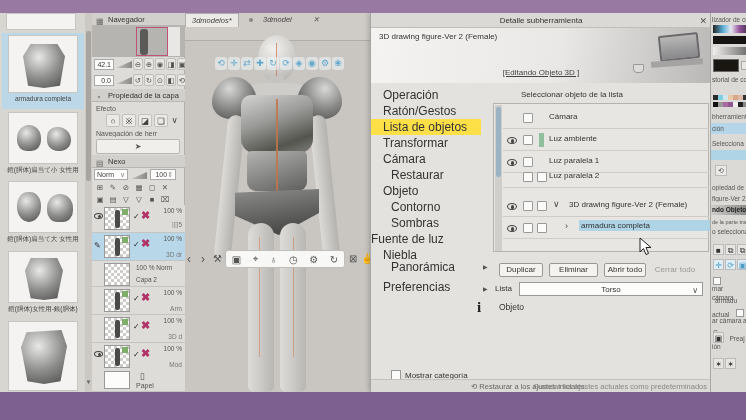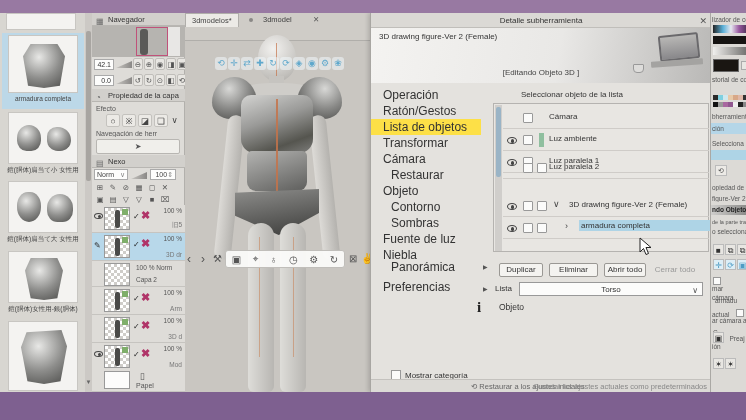--- a/index.html
+++ b/index.html
@@ -48,37 +48,37 @@
   .l-green { position:absolute; right:1px; top:1px; width:6px; height:6px; background:#7fae6a; }
   .l-check { position:absolute; left:41px; top:7px; font-size:8px; color:#222; }
   .l-x { position:absolute; left:49px; top:4px; font-size:11px; color:#b03468; font-weight:bold; }
   .l-pct { position:absolute; right:3px; top:2px; font-size:6.5px; color:#555; text-align:right; }
   .l-name { position:absolute; right:3px; bottom:2px; font-size:6.5px; color:#777; text-align:right; }
   .l-eye { position:absolute; left:2px; top:8px; width:9px; height:6px; border:1px solid #444; border-radius:50%; }
   .l-eye::after { content:""; position:absolute; left:2.5px; top:0.5px; width:3px; height:3px; background:#444; border-radius:50%; }
 
   
   #viewport { left:185px; top:0; width:185px; height:379px; background:#c9c6c1; overflow:hidden; }
-  #vp-tabbar { left:0; top:0; width:185px; height:28px; background:#cfccc7; border-bottom:1px solid #b0aeaa; }
+  #vp-tabbar { left:0; top:0; width:185px; height:28px; background:#cfccc7; border-bottom:1px solid #b0aeaa;font-style:italic; }
   .vp-tab { position:absolute; top:0; height:14px; font-size:7.5px; line-height:14px; padding:0 6px; color:#444; white-space:nowrap; }
   .vp-tab.active { background:#eceae6; border:1px solid #b0aeaa; border-bottom:none; }
   .fig { position:absolute; }
   #obj-toolbar { left:30px; top:44px; display:flex; gap:1px; }
   .obj-ico { width:12px; height:13px; background:rgba(240,248,252,.55); border-radius:3px; color:#5fa8cc; font-size:9px; line-height:13px; text-align:center; }
   #vp-bottombar { left:40px; top:237px; width:120px; height:18px; background:rgba(252,252,251,.92); border:1px solid #c0beba; border-radius:3px; display:flex; align-items:center; justify-content:space-around; }
   .vpb-ico { font-size:10px; color:#555; }
   .vp-side-ico { position:absolute; font-size:12px; color:#555; }
 
   
   #dialog { left:370px; top:0; width:340px; height:379px; background:#e4e2de; border-left:1px solid #a8a6a2; box-shadow:-2px 0 4px rgba(0,0,0,.15); }
   #dlg-title { left:0; top:0; width:340px; height:15px; background:#dbd9d5; border-bottom:1px solid #c0beba; font-size:8px; text-align:center; line-height:15px; color:#333; }
   #dlg-close { right:4px; top:1px; font-size:9px; color:#555; }
   #dlg-banner { left:0; top:15px; width:340px; height:55px; background:linear-gradient(100deg,#f4f3f1 0%,#e9e8e6 55%,#b9b8b6 100%); overflow:hidden; }
   #banner-tool { left:8px; top:4px; font-size:8px; color:#333; }
-  #banner-edit { left:0; top:40px; width:340px; text-align:center; font-size:8px; color:#444; }
+  #banner-edit { left:0; top:40px; width:340px; text-align:center; font-size:8px; color:#444;text-decoration:underline; }
   #laptop-screen { left:288px; top:6px; width:40px; height:26px; background:linear-gradient(#b8b7b5,#88878a); border:2px solid #6a696c; border-radius:2px; transform:rotate(-6deg); }
   #laptop-base { left:280px; top:32px; width:52px; height:6px; background:#a4a3a1; border-radius:1px; transform:rotate(-4deg); }
   #coffee-cup { left:262px; top:36px; width:11px; height:9px; background:#dddcda; border:1px solid #999; border-radius:1px 1px 4px 4px; }
   #dlg-cats { left:0; top:74px; width:110px; }
   .cat-item { position:absolute; left:0; width:110px; height:16px; font-size:12px; line-height:16px; color:#333; white-space:nowrap; }
   .cat-item.sel { background:#fde047; }
   #dlg-section-label { left:150px; top:77px; font-size:8px; color:#333; }
   #obj-box { left:122px; top:90px; width:216px; height:149px; background:#e8e6e2; border:1px solid #b5b3b0; }
   #obj-box-scroll { left:1px; top:1px; width:7px; height:146px; background:#d0cecb; }
   #obj-box-scroll-thumb { left:1px; top:2px; width:5px; height:70px; background:#9ab4c6; border-radius:2px; }
@@ -376,21 +376,21 @@
     <div id="dlg-cats" class="abs">
         <div class="cat-item" style="top: 0px; padding-left: 12px;">Operación</div>
         <div class="cat-item" style="top: 16px; padding-left: 12px;">Ratón/Gestos</div>
         <div class="cat-item sel" style="top: 32px; padding-left: 12px;">Lista de objetos</div>
         <div class="cat-item" style="top: 48px; padding-left: 12px;">Transformar</div>
         <div class="cat-item" style="top: 64px; padding-left: 12px;">Cámara</div>
         <div class="cat-item" style="top: 80px; padding-left: 20px;">Restaurar</div>
         <div class="cat-item" style="top: 96px; padding-left: 12px;">Objeto</div>
         <div class="cat-item" style="top: 112px; padding-left: 20px;">Contorno</div>
         <div class="cat-item" style="top: 128px; padding-left: 20px;">Sombras</div>
-        <div class="cat-item" style="top: 144px; padding-left: 12px;">Fuente de luz</div>
+        <div class="cat-item" style="top: 144px; padding-left: 0;">Fuente de luz</div>
         <div class="cat-item" style="top: 160px; padding-left: 12px;">Niebla</div>
         <div class="cat-item" style="top: 172px; padding-left: 20px;">Panorámica</div>
         <div class="cat-item" style="top: 192px; padding-left: 12px;">Preferencias</div>
       </div>
     <div id="dlg-section-label" class="abs">Seleccionar objeto de la lista</div>
     <div id="obj-box" class="abs">
       <div id="obj-box-scroll" class="abs">
         <div id="obj-box-scroll-thumb" class="abs"></div>
       </div>
       <div id="object-list">
@@ -402,21 +402,21 @@
             <span class="o-eye"></span>
             <span class="o-cb" style="left: 20px;"></span>
             <span class="o-green"></span>
             <span class="o-name" style="left: 46px;">Luz ambiente</span>
           </div>
           <div class="obj-row" style="top: 47px;">
             <span class="o-eye"></span>
             <span class="o-cb" style="left: 20px;"></span>
             <span class="o-name" style="left: 46px;">Luz paralela 1</span>
           </div>
-          <div class="obj-row" style="top: 53px;">
+          <div class="obj-row" style="top: 62px;">
             <span class="o-cb" style="left: 20px;"></span>
             <span class="o-cb" style="left: 34px;"></span>
             <span class="o-name" style="left: 46px;">Luz paralela 2</span>
           </div>
           <div class="obj-row" style="top: 91px;">
             <span class="o-eye"></span>
             <span class="o-cb" style="left: 20px;"></span>
             <span class="o-cb" style="left: 34px;"></span>
             <span class="o-chev" style="left: 50px;">∨</span>
             <span class="o-name" style="left: 66px;">3D drawing figure-Ver 2 (Female)</span>

